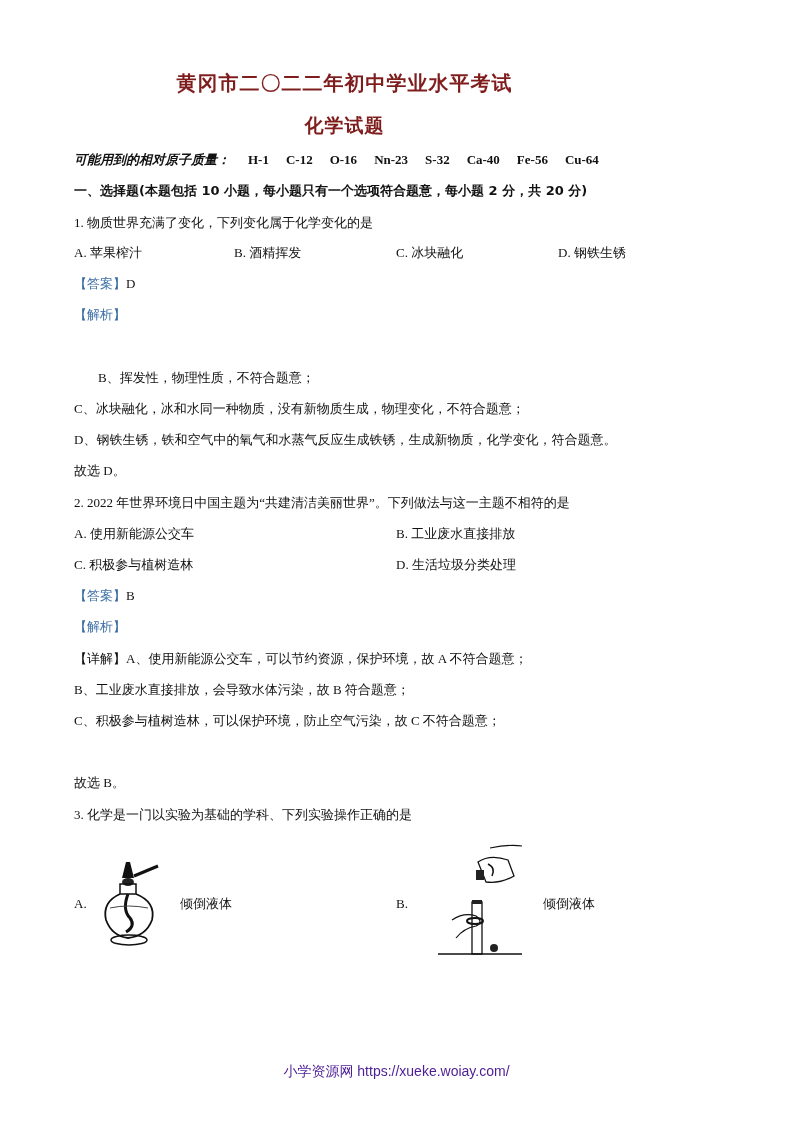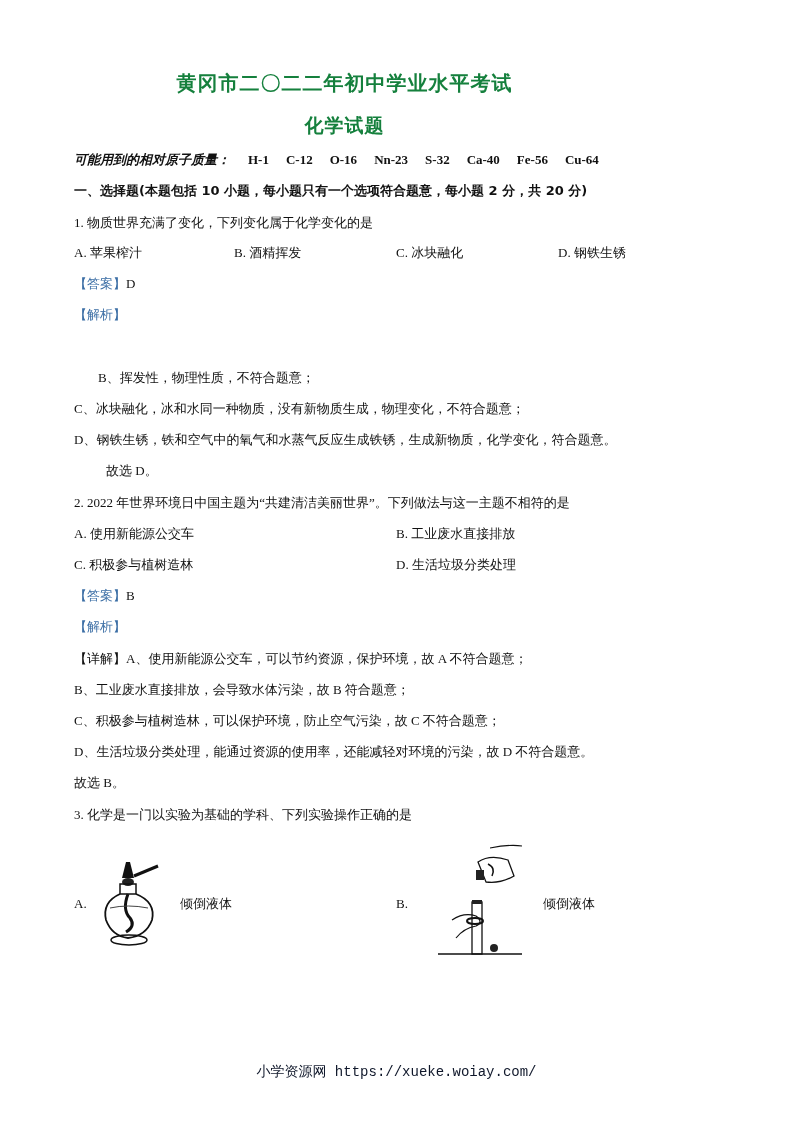--- a/index.html
+++ b/index.html
@@ -5,36 +5,36 @@
     html, body { margin: 0; padding: 0; background: #ffffff; }
     body {
       width: 793px; height: 1122px; position: relative; overflow: hidden;
       font-family: "Liberation Serif", "DejaVu Serif", serif;
       color: #111111;
     }
     .page { position: absolute; left: 0; top: 0; width: 793px; height: 1122px; }
     .title {
       position: absolute; left: 0; width: 689px; text-align: center;
       font-family: "DejaVu Sans", "Liberation Sans", sans-serif;
-      font-weight: bold; color: #15803d;
+      font-weight: bold; color: #7f1d1d;
     }
     .t1 { top: 70px; font-size: 20px; letter-spacing: 1px; }
     .t2 { top: 113px; font-size: 19px; letter-spacing: 1px; }
     .line {
       position: absolute; left: 74px; font-size: 13px; line-height: 18px; white-space: nowrap;
     }
     .bold { font-weight: bold; font-family: "DejaVu Sans", "Liberation Sans", sans-serif; }
     .boldser { font-weight: bold; }
     .masses span { margin-right: 17px; }
     .opt { position: absolute; font-size: 13px; line-height: 18px; white-space: nowrap; }
     .tag { color: #3b6ea5; }
     .fig { position: absolute; }
     .footer {
       position: absolute; top: 1063px; left: 0; width: 793px; text-align: center;
-      font-family: Liberation Mono, monospace; font-size: 14px; color: #0f172a;
+      font-family: Liberation Sans, sans-serif; font-size: 14px; color: #4c1d95;
     }
   </style>
 </head>
 <body>
 
 <div class="page">
 
   <div class="title t1">黄冈市二〇二二年初中学业水平考试</div>
   <div class="title t2">化学试题</div>
 
@@ -47,33 +47,32 @@
   <div class="line" style="top:214px;">1. 物质世界充满了变化，下列变化属于化学变化的是</div>
   <div class="opt" style="top:244px; left:74px;">A. 苹果榨汁</div>
   <div class="opt" style="top:244px; left:234px;">B. 酒精挥发</div>
   <div class="opt" style="top:244px; left:396px;text-align:right;">C. 冰块融化</div>
   <div class="opt" style="top:244px; left:558px;">D. 钢铁生锈</div>
   <div class="line" style="top:275px;"><span class="tag">【答案】</span><span>D</span></div>
   <div class="line tag" style="top:306px;">【解析】</div>
   <div class="line" style="top:369px;margin-left:24px;">B、挥发性，物理性质，不符合题意；</div>
   <div class="line" style="top:400px;">C、冰块融化，冰和水同一种物质，没有新物质生成，物理变化，不符合题意；</div>
   <div class="line" style="top:431px;">D、钢铁生锈，铁和空气中的氧气和水蒸气反应生成铁锈，生成新物质，化学变化，符合题意。</div>
-  <div class="line" style="top:462px;margin-left:32px;">故选 D。</div>
+  <div class="line" style="top:462px;">故选 D。</div>
 
   <div class="line" style="top:494px;">2. 2022 年世界环境日中国主题为“共建清洁美丽世界”。下列做法与这一主题不相符的是</div>
   <div class="opt" style="top:525px; left:74px;">A.  使用新能源公交车</div>
   <div class="opt" style="top:525px; left:396px;">B.  工业废水直接排放</div>
   <div class="opt" style="top:556px; left:74px;">C.  积极参与植树造林</div>
   <div class="opt" style="top:556px; left:396px;">D.  生活垃圾分类处理</div>
   <div class="line" style="top:587px;"><span class="tag">【答案】</span><span>B</span></div>
   <div class="line tag" style="top:618px;">【解析】</div>
   <div class="line" style="top:650px;"><span>【详解】</span><span>A、使用新能源公交车，可以节约资源，保护环境，故 A 不符合题意；</span></div>
   <div class="line" style="top:681px;">B、工业废水直接排放，会导致水体污染，故 B 符合题意；</div>
   <div class="line" style="top:712px;">C、积极参与植树造林，可以保护环境，防止空气污染，故 C 不符合题意；</div>
-  <div class="line" style="top:743px;">D、生活垃圾分类处理，能通过资源的使用率，还能减轻对环境的污染，故 D 不符合题意。</div>
   <div class="line" style="top:774px;">故选 B。</div>
 
   <div class="line" style="top:806px;">3. 化学是一门以实验为基础的学科、下列实验操作正确的是</div>
 
   <div class="opt" style="top:895px; left:74px;">A.</div>
   <svg class="fig" style="left:100px; top:860px;" width="70" height="90" viewBox="0 0 70 90">
     <path d="M26 2 L30 2 L34 18 L22 18 Z" fill="#111"></path>
     <path d="M34 16 L58 6" stroke="#111" stroke-width="3"></path>
     <ellipse cx="28" cy="22" rx="6" ry="4" fill="#222"></ellipse>
     <rect x="20" y="24" width="16" height="10" fill="none" stroke="#111" stroke-width="1.5"></rect>

